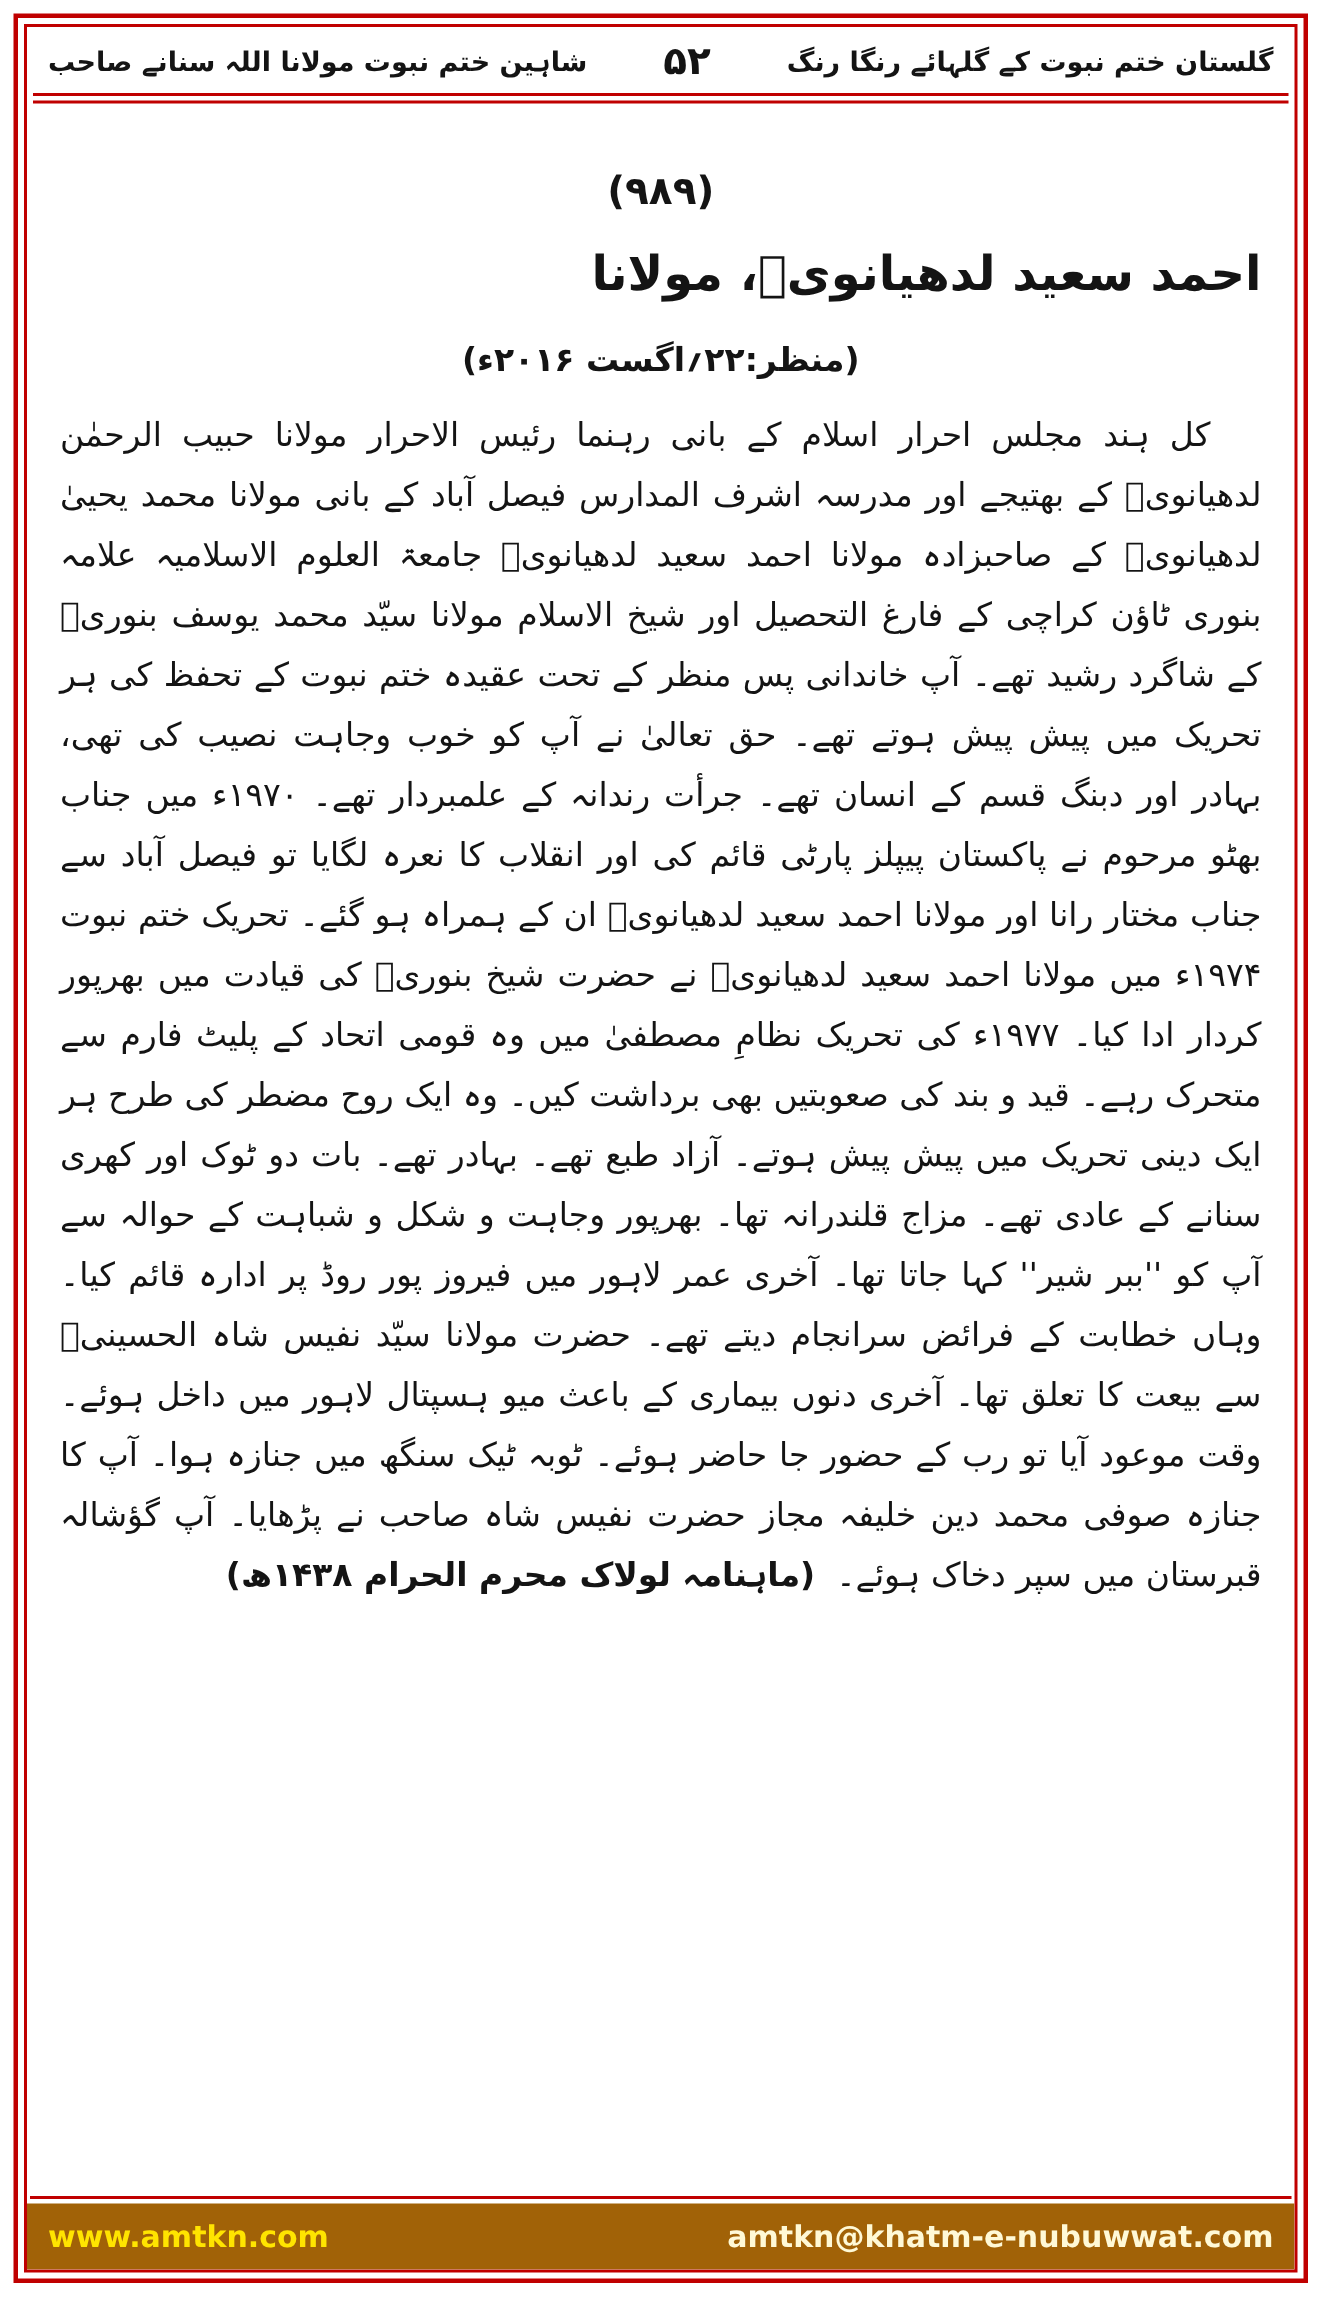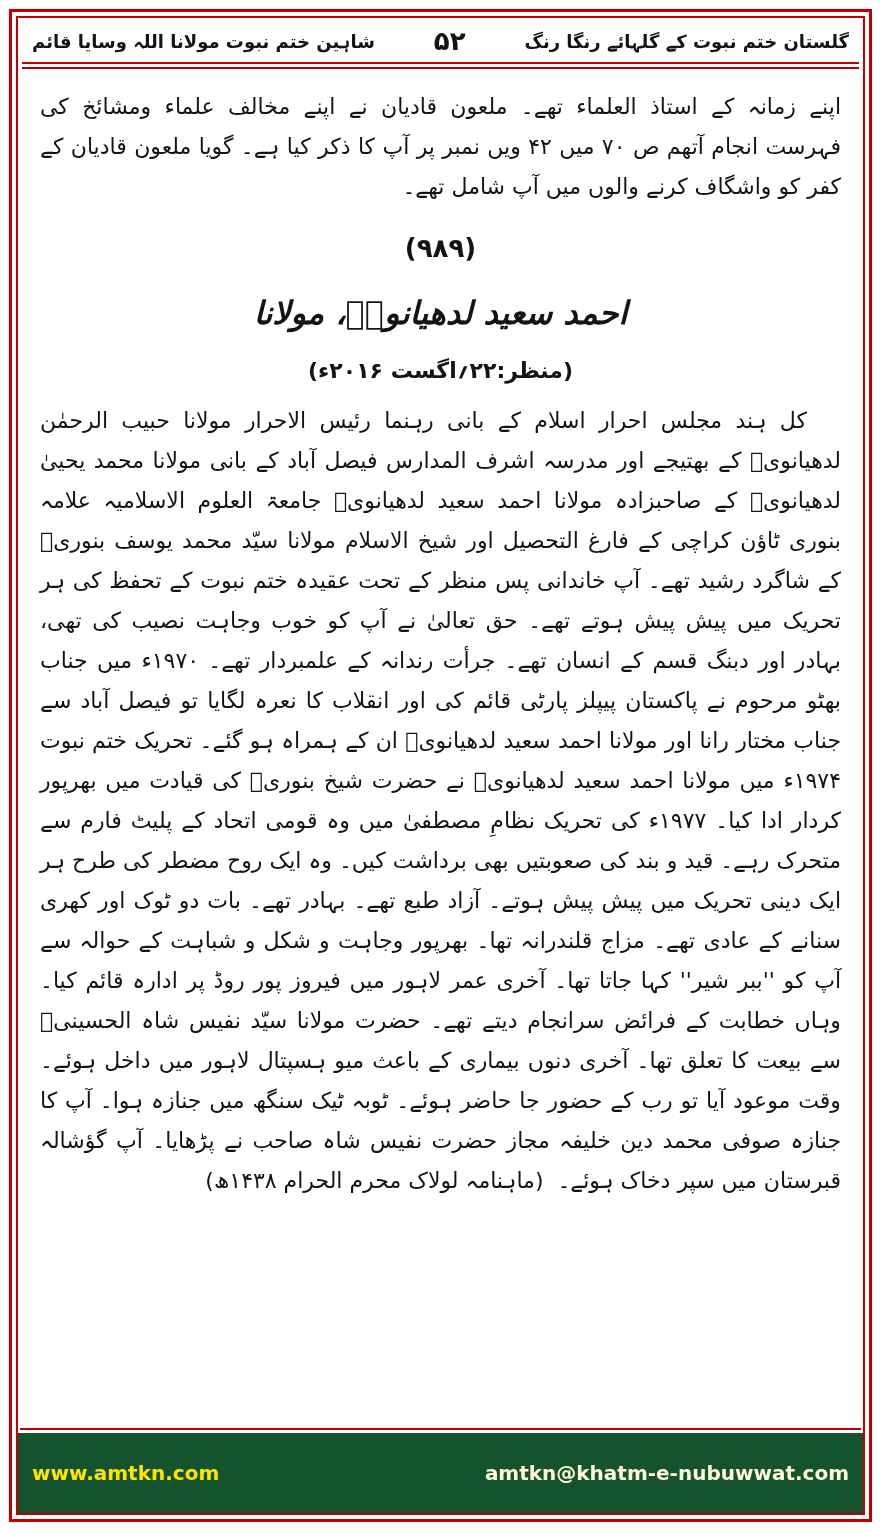--- a/index.html
+++ b/index.html
@@ -65,79 +65,76 @@
     font-size: 22px;
     line-height: 40px;
   }
   .entry-number {
     text-align: center;
     font-size: 26px;
     font-weight: bold;
     margin-top: 26px;
   }
   .entry-title {
-    text-align: center;
     font-size: 32px;
     font-weight: bold;
-    margin-top: 31px;
-    font-style: italic;
+    margin-top: 20px;
   }
   .entry-death-date {
     text-align: center;
     font-size: 22px;
     font-weight: bold;
     margin-top: 26px;
   }
   .entry-body {
     font-size: 22px;
     line-height: 40px;
     margin-top: 18px;
     text-indent: 34px;
   }
   .source-note {
-    font-weight: normal;
+    font-weight: bold;
     white-space: nowrap;
     margin-right: 14px;
   }
   
   .footer-divider {
     border-top: 2px solid #c00000;
     margin: 0 2px 3px 2px;
   }
   .footer-bar {
     direction: ltr;
-    background: #14532d;
+    background: #a16207;
     display: flex;
     align-items: center;
     justify-content: space-between;
-    padding: 28px 14px;
+    padding: 10px 14px;
     font-size: 20px;
     font-weight: bold;
     margin-top: auto;
   }
   .footer-link-yellow { color: #ffe400; }
   .footer-link-email  { color: #fff9d6; }
 </style>
 </head>
 <body>
 
 <div class="page">
   <div class="frame-outer">
     <div class="frame-inner">
 
       <div class="page-header">
         <span class="header-title">گلستان ختم نبوت کے گلہائے رنگا رنگ</span>
         <span class="header-page-number">۵۲</span>
-        <span class="header-title">شاہین ختم نبوت مولانا اللہ وسایا قائم</span>
+        <span class="header-title">شاہین ختم نبوت مولانا اللہ سنانے صاحب</span>
       </div>
 
       <div class="header-divider"></div>
 
       <div class="page-main">
-        <p class="intro-paragraph">اپنے زمانہ کے استاذ العلماء تھے۔ ملعون قادیان نے اپنے مخالف علماء ومشائخ کی فہرست انجام آتھم ص ۷۰ میں ۴۲ ویں نمبر پر آپ کا ذکر کیا ہے۔ گویا ملعون قادیان کے کفر کو واشگاف کرنے والوں میں آپ شامل تھے۔</p>
 
         <div class="entry-number">(۹۸۹)</div>
 
         <h1 class="entry-title">احمد سعید لدھیانویؒ، مولانا</h1>
 
         <div class="entry-death-date">(منظر:۲۲؍اگست ۲۰۱۶ء)</div>
 
         <p class="entry-body"><span>کل ہند مجلس احرار اسلام کے بانی رہنما رئیس الاحرار مولانا حبیب الرحمٰن لدھیانویؒ کے بھتیجے اور مدرسہ اشرف المدارس فیصل آباد کے بانی مولانا محمد یحییٰ لدھیانویؒ کے صاحبزادہ مولانا احمد سعید لدھیانویؒ جامعۃ العلوم الاسلامیہ علامہ بنوری ٹاؤن کراچی کے فارغ التحصیل اور شیخ الاسلام مولانا سیّد محمد یوسف بنوریؒ کے شاگرد رشید تھے۔ آپ خاندانی پس منظر کے تحت عقیدہ ختم نبوت کے تحفظ کی ہر تحریک میں پیش پیش ہوتے تھے۔ حق تعالیٰ نے آپ کو خوب وجاہت نصیب کی تھی، بہادر اور دبنگ قسم کے انسان تھے۔ جرأت رندانہ کے علمبردار تھے۔ ۱۹۷۰ء میں جناب بھٹو مرحوم نے پاکستان پیپلز پارٹی قائم کی اور انقلاب کا نعرہ لگایا تو فیصل آباد سے جناب مختار رانا اور مولانا احمد سعید لدھیانویؒ ان کے ہمراہ ہو گئے۔ تحریک ختم نبوت ۱۹۷۴ء میں مولانا احمد سعید لدھیانویؒ نے حضرت شیخ بنوریؒ کی قیادت میں بھرپور کردار ادا کیا۔ ۱۹۷۷ء کی تحریک نظامِ مصطفیٰ میں وہ قومی اتحاد کے پلیٹ فارم سے متحرک رہے۔ قید و بند کی صعوبتیں بھی برداشت کیں۔ وہ ایک روح مضطر کی طرح ہر ایک دینی تحریک میں پیش پیش ہوتے۔ آزاد طبع تھے۔ بہادر تھے۔ بات دو ٹوک اور کھری سنانے کے عادی تھے۔ مزاج قلندرانہ تھا۔ بھرپور وجاہت و شکل و شباہت کے حوالہ سے آپ کو ''ببر شیر'' کہا جاتا تھا۔ آخری عمر لاہور میں فیروز پور روڈ پر ادارہ قائم کیا۔ وہاں خطابت کے فرائض سرانجام دیتے تھے۔ حضرت مولانا سیّد نفیس شاہ الحسینیؒ سے بیعت کا تعلق تھا۔ آخری دنوں بیماری کے باعث میو ہسپتال لاہور میں داخل ہوئے۔ وقت موعود آیا تو رب کے حضور جا حاضر ہوئے۔ ٹوبہ ٹیک سنگھ میں جنازہ ہوا۔ آپ کا جنازہ صوفی محمد دین خلیفہ مجاز حضرت نفیس شاہ صاحب نے پڑھایا۔ آپ گؤشالہ قبرستان میں سپر دخاک ہوئے۔</span><span class="source-note">(ماہنامہ لولاک محرم الحرام ۱۴۳۸ھ)</span></p>
       </div>
 

